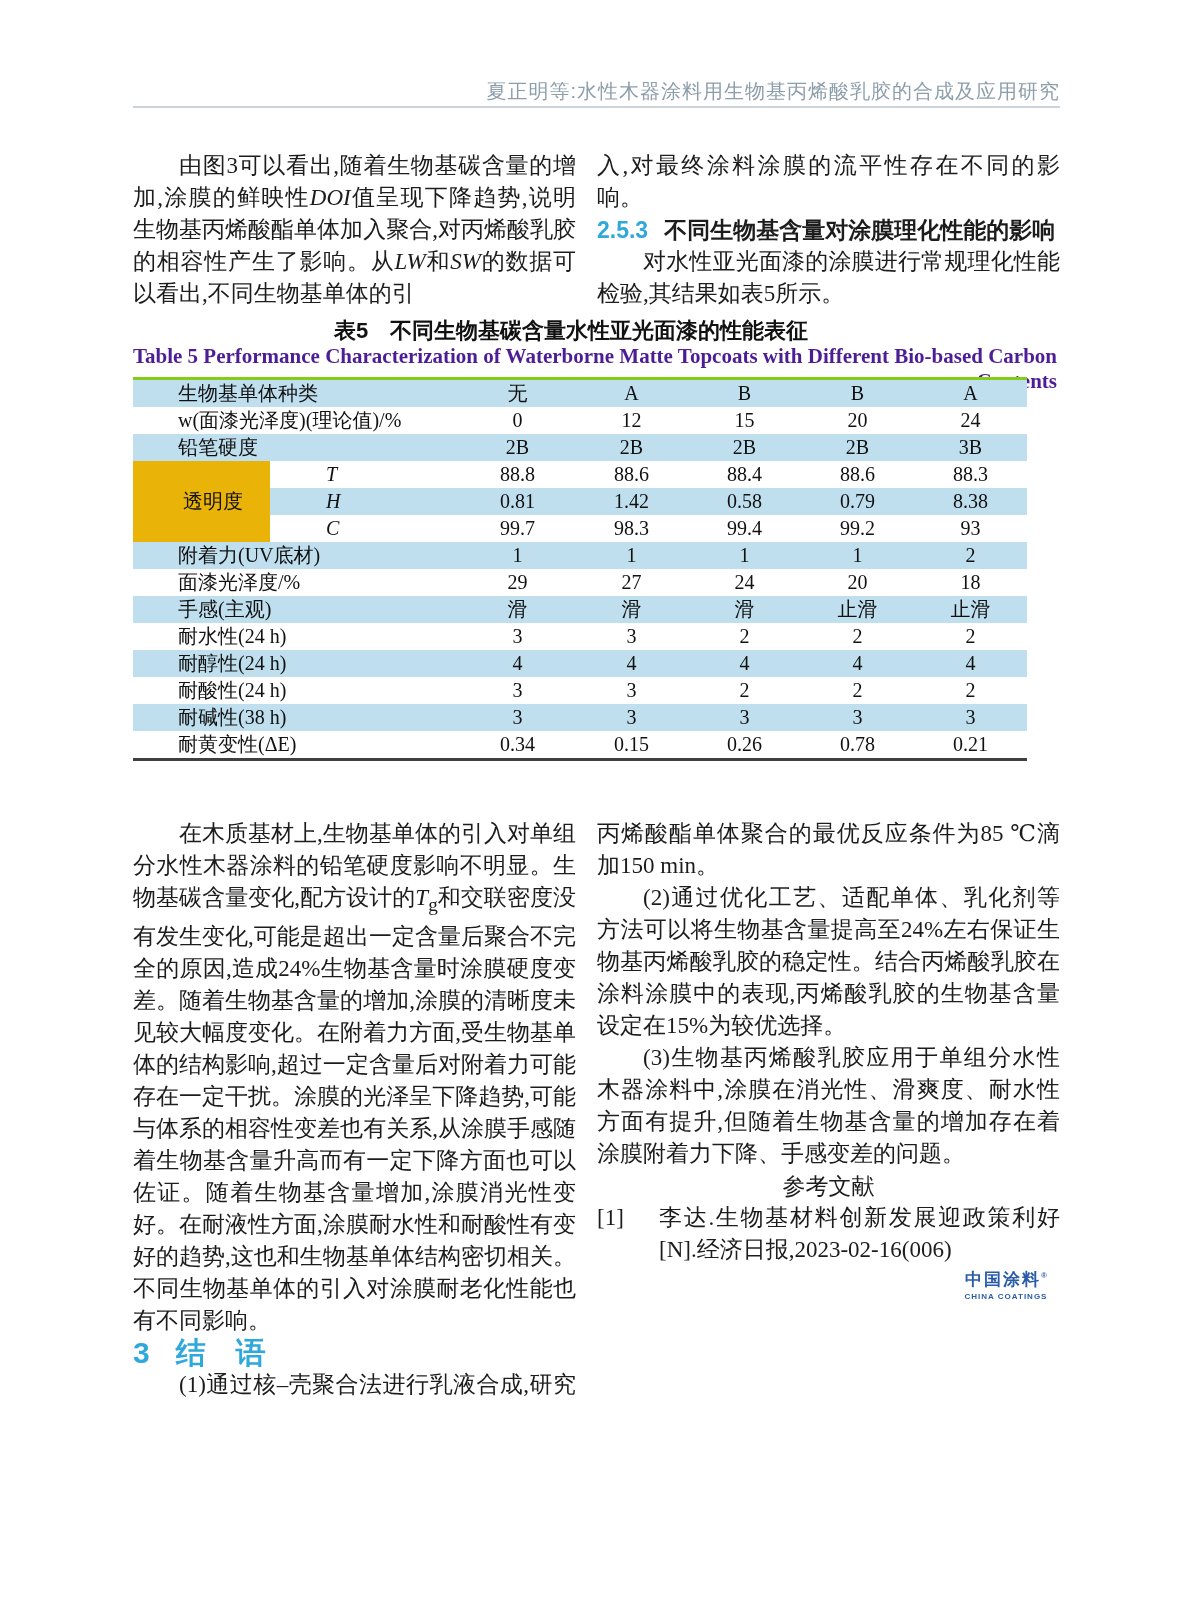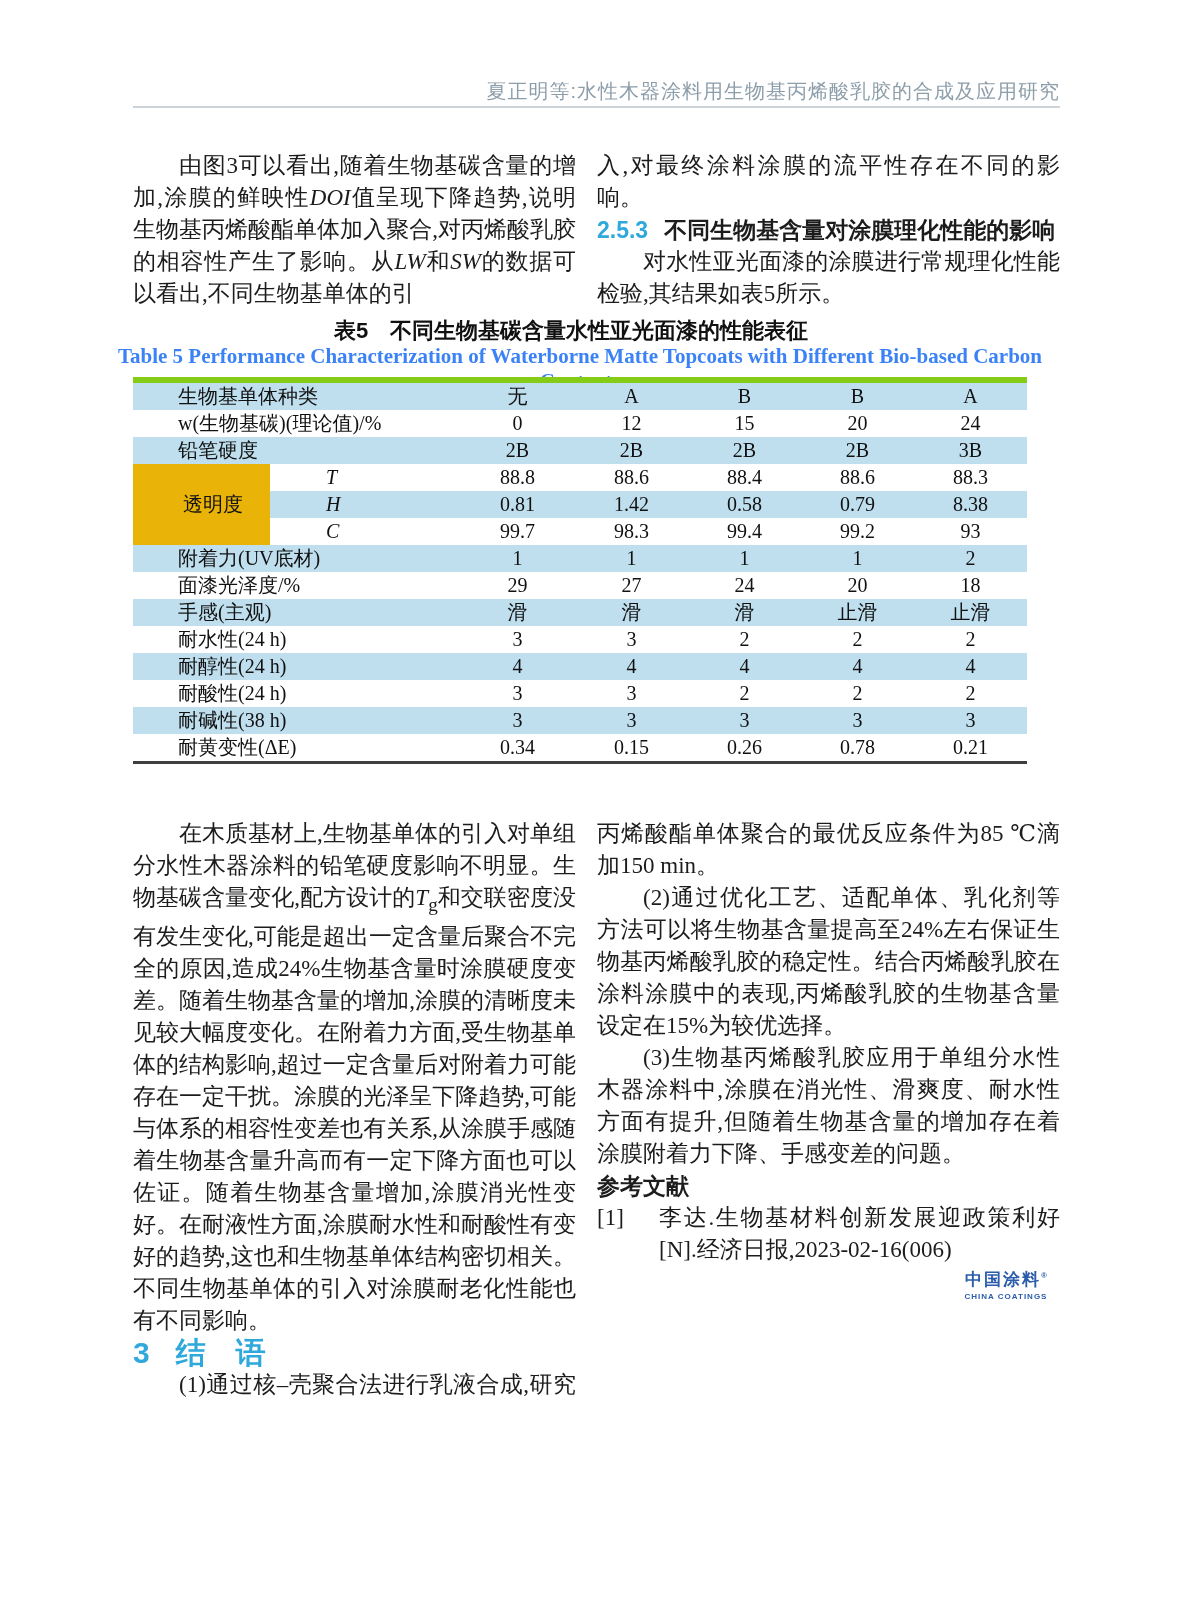--- a/index.html
+++ b/index.html
@@ -27,37 +27,37 @@
   .sec-line { font-family:"Liberation Sans","DejaVu Sans",sans-serif; font-weight:600; font-size:23px; }
   .sec-num  { color:#2fa8dc; font-weight:bold; margin-right:16px; }
 
   .h3-heading { margin-top:16px; margin-bottom:12px; font-family:"Liberation Sans","DejaVu Sans",sans-serif;
     color:#2fa8dc; font-weight:bold; font-size:30px; }
   .h3-heading .h3-num { margin-right:26px; }
 
   
   .cap-zh { position:absolute; top:316px; left:124px; width:894px; text-align:center;
     font-family:"Liberation Sans","DejaVu Sans",sans-serif; font-weight:bold; font-size:22px; color:#111; }
-  .cap-en { position:absolute; top:344px; left:103px; width:954px; text-align:center;
-    font-family:"Liberation Serif","DejaVu Serif",serif; font-weight:bold; font-size:21px; color:#3b82f6; }
+  .cap-en { position:absolute; top:344px; left:103px; width:954px; text-align:right;
+    font-family:"Liberation Serif","DejaVu Serif",serif; font-weight:bold; font-size:21px; color:#4c1d95; }
 
   
   .perf-table-wrap { position:absolute; top:377px; left:133px; }
   table.perf { border-collapse:collapse; table-layout:fixed; width:894px;
-    border-top:6px solid #84cc16; border-bottom:3px solid #3f3f3f;
+    border-top:3px solid #84cc16; border-bottom:3px solid #3f3f3f;
     font-family:"Liberation Serif","DejaVu Serif",serif; font-size:20px; color:#111; }
   table.perf td { height:27px; padding:0; text-align:center; vertical-align:middle; }
   table.perf tr.blue { background:#bfdfee; }
   table.perf td.lbl   { text-align:left; padding-left:45px; }
   table.perf td.group { background:#eab308; text-align:left; padding-left:50px; }
   table.perf td.sub   { text-align:left; padding-left:56px; font-style:italic; }
 
   
-  .refs-heading { font-family:"Liberation Sans","DejaVu Sans",sans-serif;
-    font-weight:bold; font-size:23px; margin:14px 0 10px 0; }
+  .refs-heading { text-align:center; font-family:"Liberation Sans","DejaVu Sans",sans-serif;
+    font-weight:normal; font-size:23px; margin:14px 0 10px 0; }
   .ref-item { display:flex; }
   .ref-num { width:62px; flex:none; }
   .ref-text { flex:1; }
 
   
   .logo { position:absolute; top:1268px; left:963px; width:86px; text-align:center; color:#2a5caa;
     font-family:"Liberation Sans","DejaVu Sans",sans-serif; }
   .logo-zh { font-weight:bold; font-size:17px; letter-spacing:2px; white-space:nowrap; }
   .logo-reg { font-size:8px; vertical-align:super; letter-spacing:0; }
   .logo-en { font-size:8px; letter-spacing:1px; font-weight:bold; margin-top:1px; white-space:nowrap; }
@@ -107,21 +107,21 @@
       <tbody>
           <tr class="blue">
             <td class="lbl" colspan="2">生物基单体种类</td>
             <td>无</td>
             <td>A</td>
             <td>B</td>
             <td>B</td>
             <td>A</td>
           </tr>
           <tr>
-            <td class="lbl" colspan="2">w(生物基碳)(理论值)/%</td>
+            <td class="lbl" colspan="2">w(面漆光泽度)(理论值)/%</td>
             <td>0</td>
             <td>12</td>
             <td>15</td>
             <td>20</td>
             <td>24</td>
           </tr>
           <tr class="blue">
             <td class="lbl" colspan="2">铅笔硬度</td>
             <td>2B</td>
             <td>2B</td>

